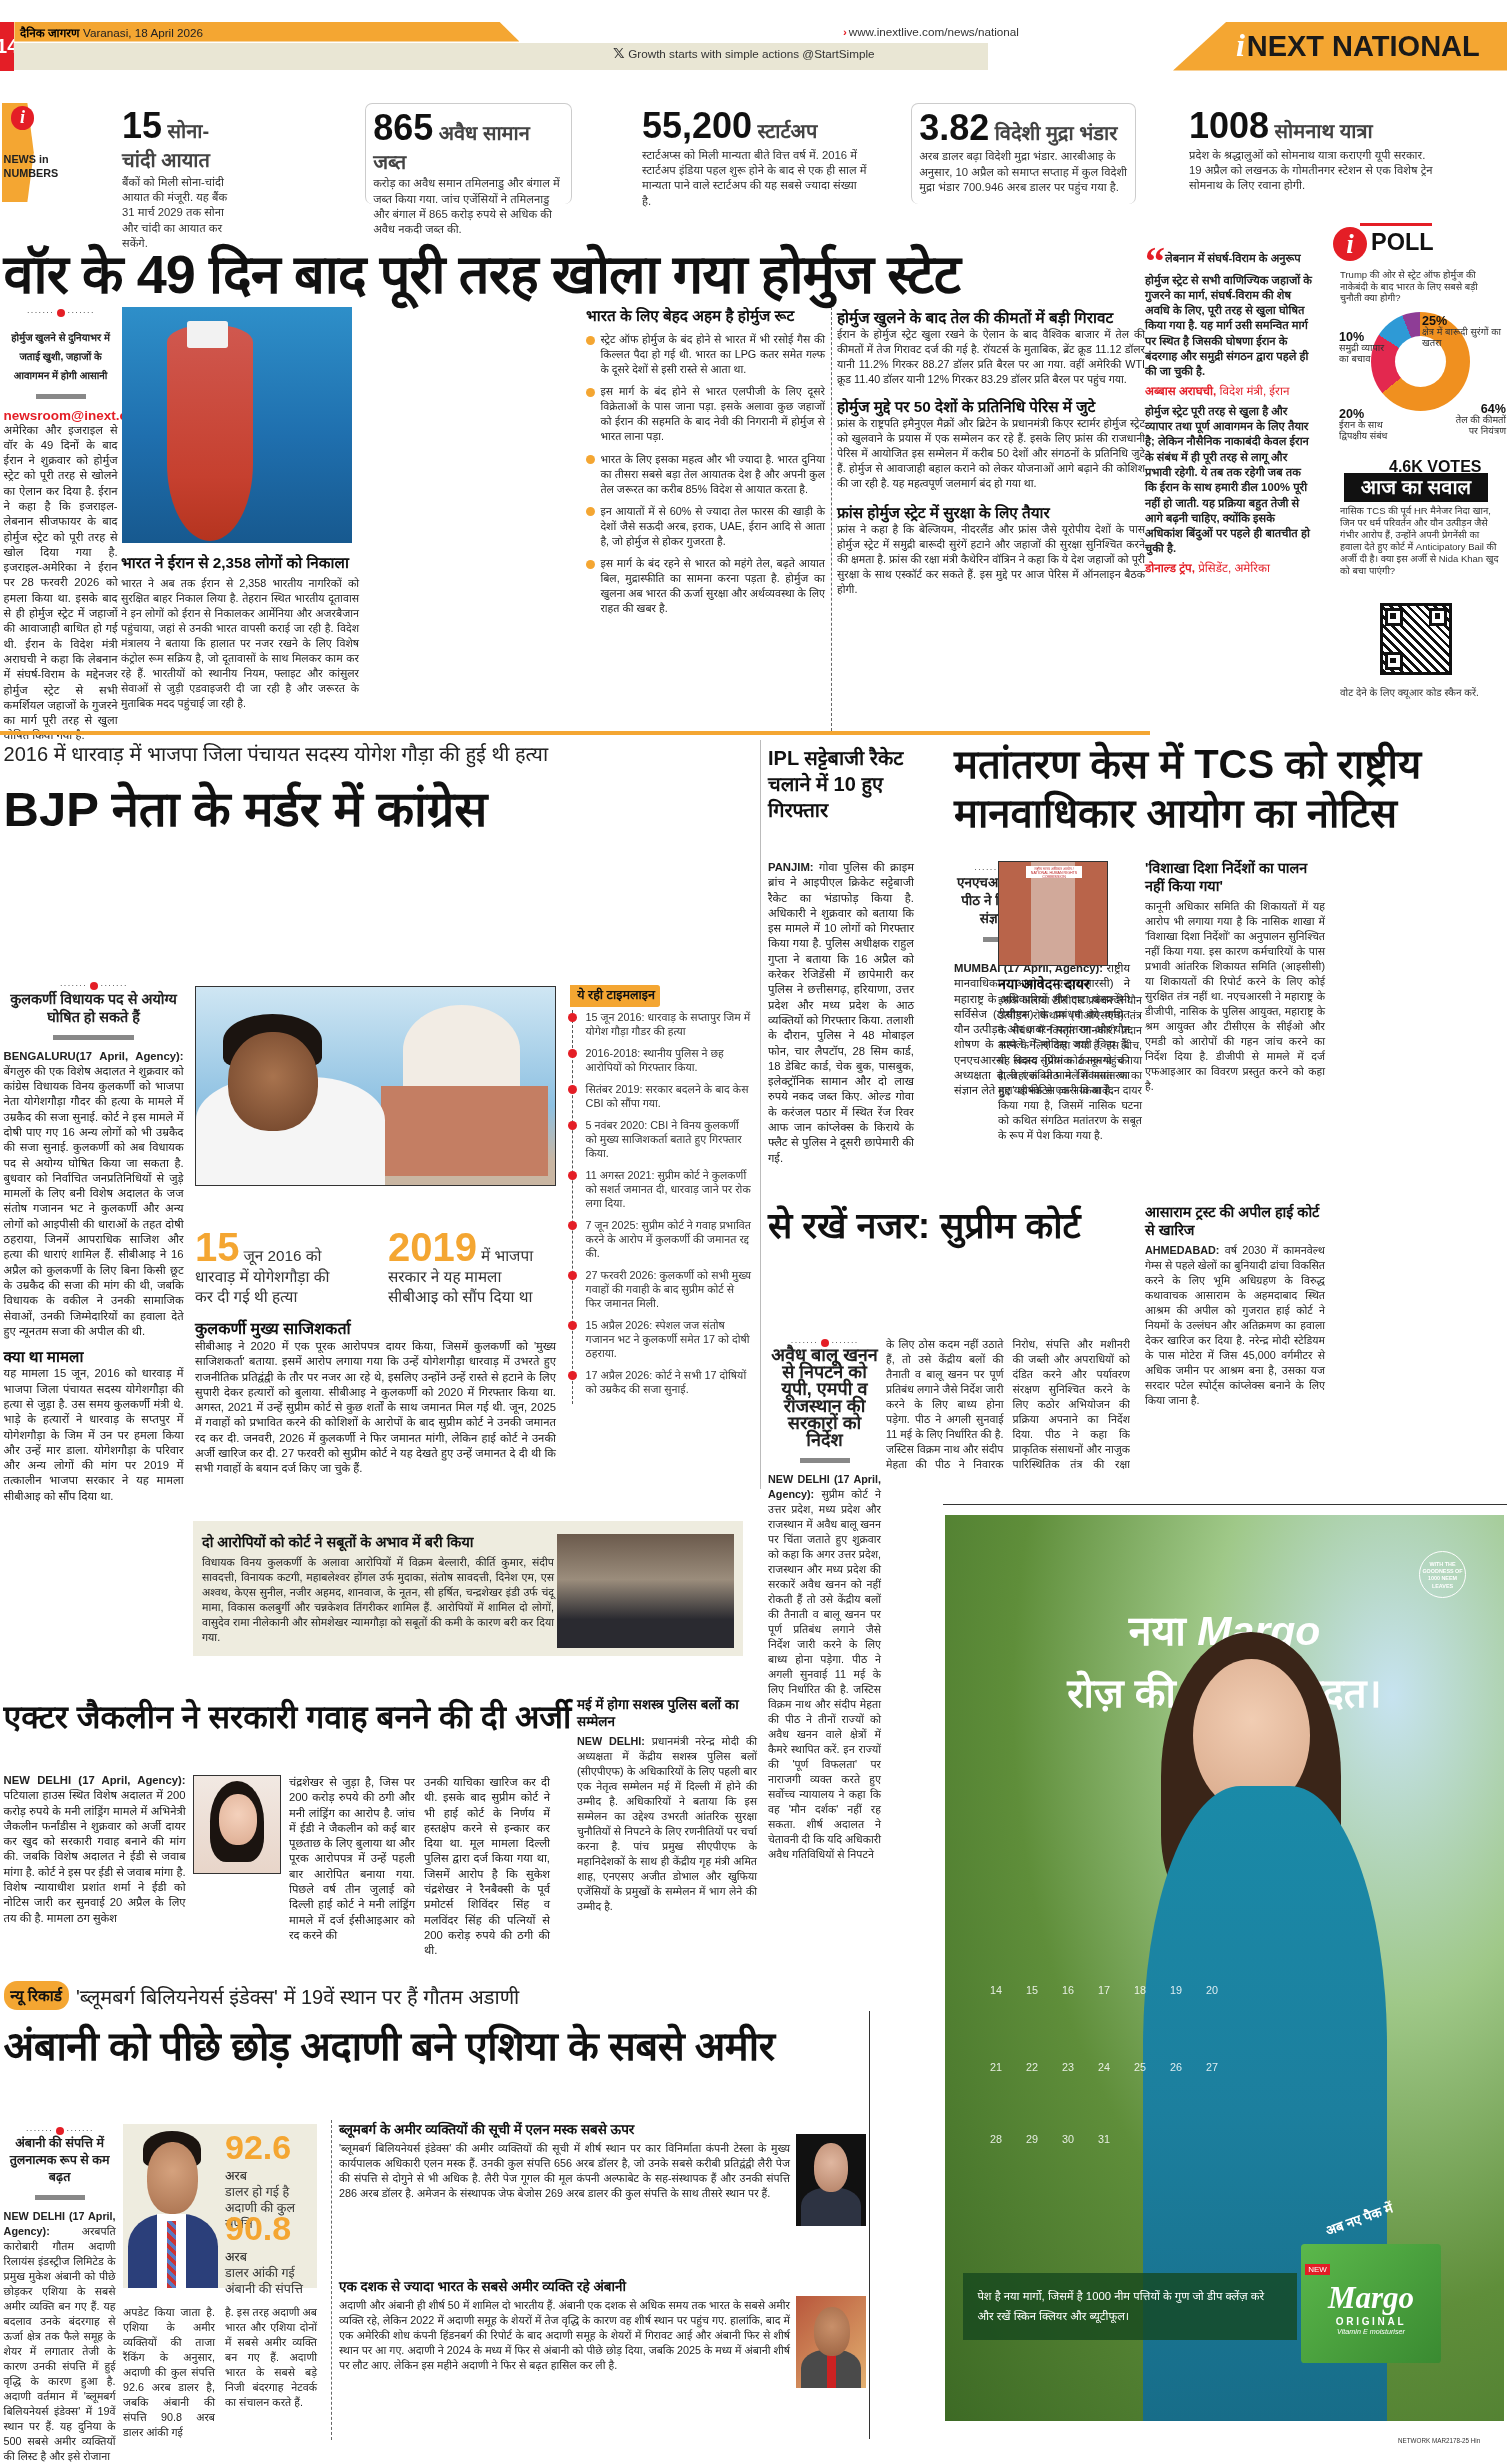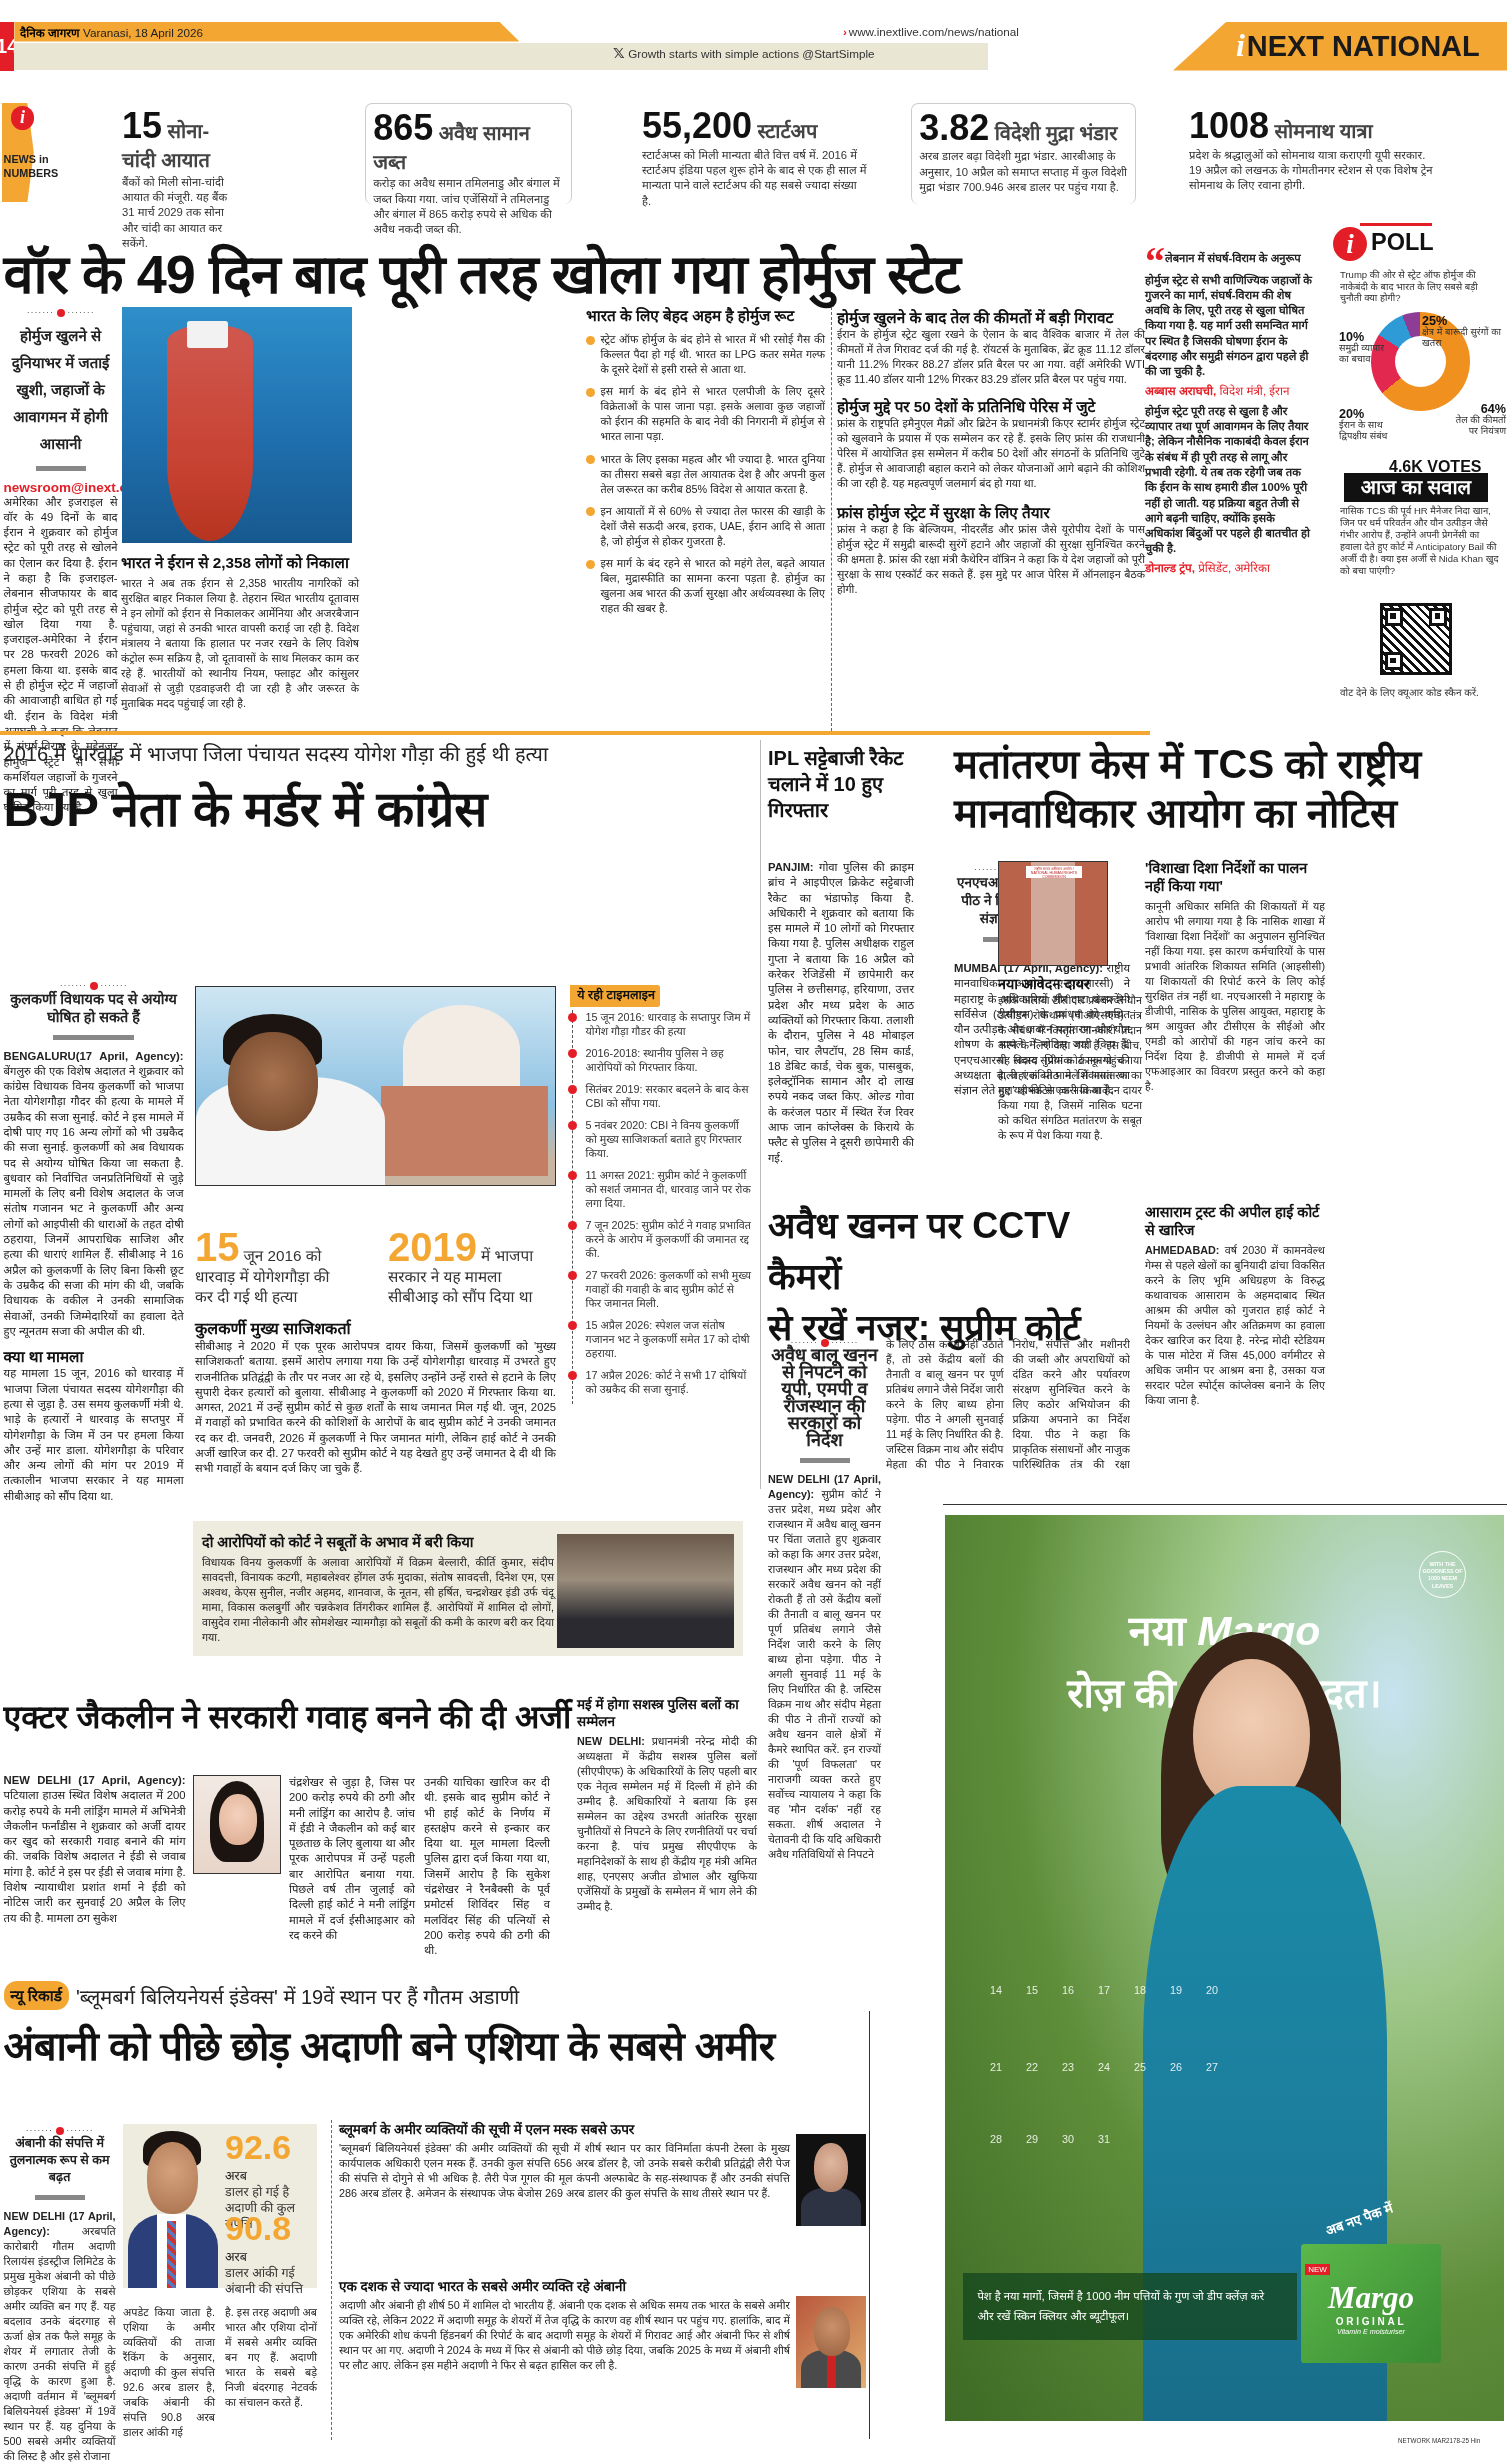--- a/index.html
+++ b/index.html
@@ -130,21 +130,21 @@
 </div>
 <div class="abs numcard" style="left:1189px;width:244px">
   <span class="big">1008</span><span class="cap">सोमनाथ यात्रा</span>
   <div class="desc">प्रदेश के श्रद्धालुओं को सोमनाथ यात्रा कराएगी यूपी सरकार. 19 अप्रैल को लखनऊ के गोमतीनगर स्टेशन से एक विशेष ट्रेन सोमनाथ के लिए रवाना होगी.</div>
 </div>
 
 <div class="abs lead">वॉर के 49 दिन बाद पूरी तरह खोला गया होर्मुज स्टेट</div>
 
 <div class="abs" style="left:3.6px;top:307px;width:114px">
   <div class="dotsep">·······<span class="dot"></span>·······</div>
-  <div class="subhead" style="font-size:15px;line-height:27px;margin-top:5px">होर्मुज खुलने से दुनियाभर में जताई खुशी, जहाजों के आवागमन में होगी आसानी</div>
+  <div class="subhead" style="font-size:10px;line-height:19px;margin-top:11px">होर्मुज खुलने से दुनियाभर में जताई खुशी, जहाजों के आवागमन में होगी आसानी</div>
   <div class="graybar"></div>
   <div class="email">newsroom@inext.co.in</div>
   <div class="txt" style="font-size:11.3px;line-height:15.3px">अमेरिका और इजराइल से वॉर के 49 दिनों के बाद ईरान ने शुक्रवार को होर्मुज स्ट्रेट को पूरी तरह से खोलने का ऐलान कर दिया है. ईरान ने कहा है कि इजराइल-लेबनान सीजफायर के बाद होर्मुज स्ट्रेट को पूरी तरह से खोल दिया गया है. इजराइल-अमेरिका ने ईरान पर 28 फरवरी 2026 को हमला किया था. इसके बाद से ही होर्मुज स्ट्रेट में जहाजों की आवाजाही बाधित हो गई थी. ईरान के विदेश मंत्री अराघची ने कहा कि लेबनान में संघर्ष-विराम के मद्देनजर होर्मुज स्ट्रेट से सभी कमर्शियल जहाजों के गुजरने का मार्ग पूरी तरह से खुला घोषित किया गया है.</div>
 </div>
 
 <div class="abs ship">
   <div class="hull"></div>
   <div class="deck"></div>
 </div>
 
@@ -276,21 +276,20 @@
 <div class="abs" style="left:998px;top:974px;width:144px">
   <div class="colhead" style="font-size:14.4px">नया आवेदन दायर</div>
   <div class="txt" style="font-size:10.8px;line-height:15px">इसके अलावा टीसीएस प्रबंधन से यौन उत्पीड़न रोकथाम (पीओएसएच) तंत्र के संबंध में विस्तृत जानकारी प्रदान करने के लिए कहा गया है. इस बीच, यह विवाद सुप्रीम कोर्ट तक पहुंच गया है, जहां लंबित मामले में 'मतांतरण का मुद्दा' शीर्षक से एक नया आवेदन दायर किया गया है, जिसमें नासिक घटना को कथित संगठित मतांतरण के सबूत के रूप में पेश किया गया है.</div>
 </div>
 <div class="abs" style="left:1145px;top:859px;width:180px">
   <div class="colhead" style="font-size:14.4px;line-height:18px">'विशाखा दिशा निर्देशों का पालन नहीं किया गया'</div>
   <div class="txt" style="font-size:10.8px;line-height:15px;margin-top:3.6px">कानूनी अधिकार समिति की शिकायतों में यह आरोप भी लगाया गया है कि नासिक शाखा में 'विशाखा दिशा निर्देशों' का अनुपालन सुनिश्चित नहीं किया गया. इस कारण कर्मचारियों के पास प्रभावी आंतरिक शिकायत समिति (आइसीसी) या शिकायतों की रिपोर्ट करने के लिए कोई सुरक्षित तंत्र नहीं था. नएचआरसी ने महाराष्ट्र के डीजीपी, नासिक के पुलिस आयुक्त, महाराष्ट्र के श्रम आयुक्त और टीसीएस के सीईओ और एमडी को आरोपों की गहन जांच करने का निर्देश दिया है. डीजीपी से मामले में दर्ज एफआइआर का विवरण प्रस्तुत करने को कहा है.</div>
 </div>
 
 <div class="abs avaidh" style="left:768px;top:1200px;width:370px;font-size:36px;line-height:51px">
-    <div>अवैध खनन पर CCTV कैमरों</div>
     <div>से रखें नजर: सुप्रीम कोर्ट</div>
   </div>
 <div class="abs" style="left:768px;top:1337px;width:113px">
   <div class="dotsep">·······<span class="dot"></span>·······</div>
   <div class="subhead" style="font-size:18px;line-height:17px">अवैध बालू खनन से निपटने को यूपी, एमपी व राजस्थान की सरकारों को निर्देश</div>
   <div class="graybar"></div>
   <div class="txt" style="font-size:10.8px;line-height:15px"><b>NEW DELHI (17 April, Agency):</b> <span>सुप्रीम कोर्ट ने उत्तर प्रदेश, मध्य प्रदेश और राजस्थान में अवैध बालू खनन पर चिंता जताते हुए शुक्रवार को कहा कि अगर उत्तर प्रदेश, राजस्थान और मध्य प्रदेश की सरकारें अवैध खनन को नहीं रोकती हैं तो उसे केंद्रीय बलों की तैनाती व बालू खनन पर पूर्ण प्रतिबंध लगाने जैसे निर्देश जारी करने के लिए बाध्य होना पड़ेगा. पीठ ने अगली सुनवाई 11 मई के लिए निर्धारित की है. जस्टिस विक्रम नाथ और संदीप मेहता की पीठ ने तीनों राज्यों को अवैध खनन वाले क्षेत्रों में कैमरे स्थापित करें. इन राज्यों की 'पूर्ण विफलता' पर नाराजगी व्यक्त करते हुए सर्वोच्च न्यायालय ने कहा कि वह 'मौन दर्शक' नहीं रह सकता. शीर्ष अदालत ने चेतावनी दी कि यदि अधिकारी अवैध गतिविधियों से निपटने</span></div>
 </div>
 <div class="abs txt" style="left:886px;top:1337px;width:244px;column-count:2;column-gap:9px;font-size:10.8px;line-height:15px;height:144px;overflow:hidden">के लिए ठोस कदम नहीं उठाते हैं, तो उसे केंद्रीय बलों की तैनाती व बालू खनन पर पूर्ण प्रतिबंध लगाने जैसे निर्देश जारी करने के लिए बाध्य होना पड़ेगा. पीठ ने अगली सुनवाई 11 मई के लिए निर्धारित की है. जस्टिस विक्रम नाथ और संदीप मेहता की पीठ ने निवारक निरोध, संपत्ति और मशीनरी की जब्ती और अपराधियों को दंडित करने और पर्यावरण संरक्षण सुनिश्चित करने के लिए कठोर अभियोजन की प्रक्रिया अपनाने का निर्देश दिया. पीठ ने कहा कि प्राकृतिक संसाधनों और नाजुक पारिस्थितिक तंत्र की रक्षा करना राज्य का कानूनी और संवैधानिक दायित्व नहीं है.</div>
 

